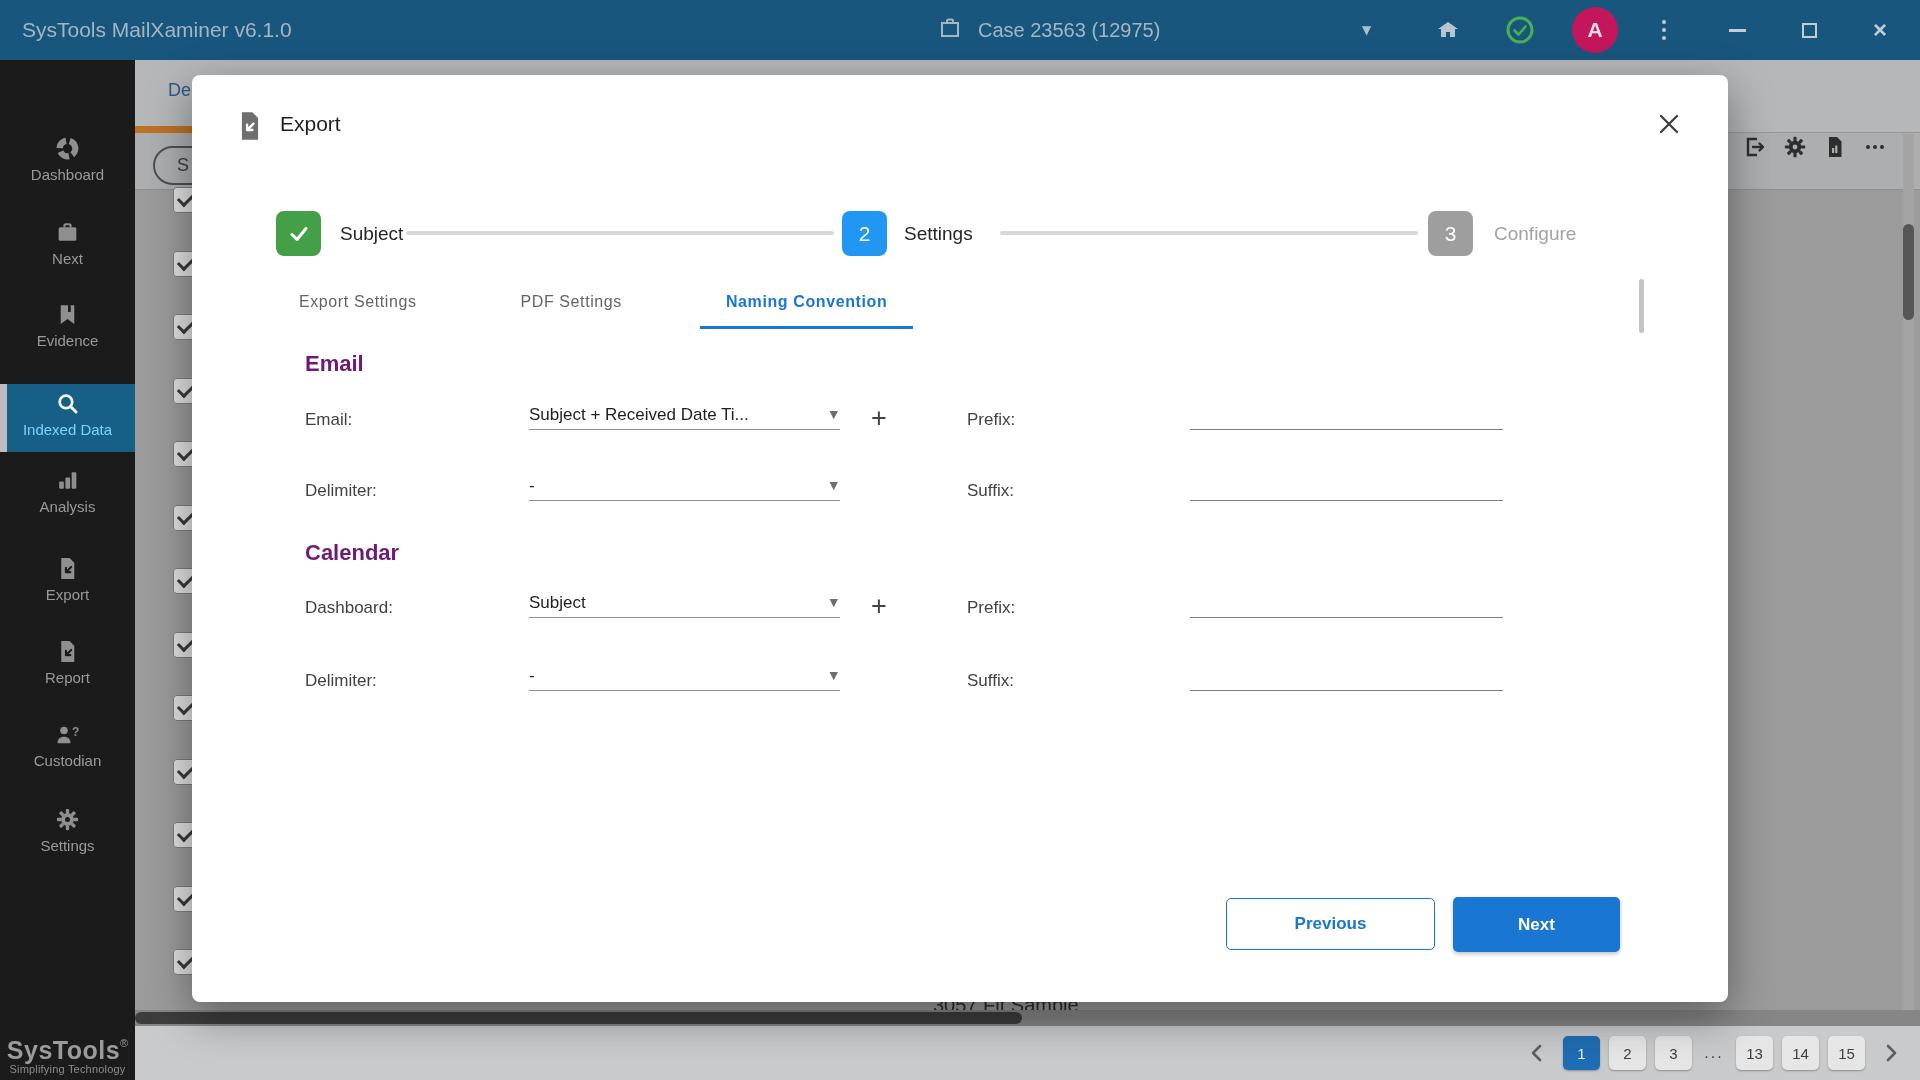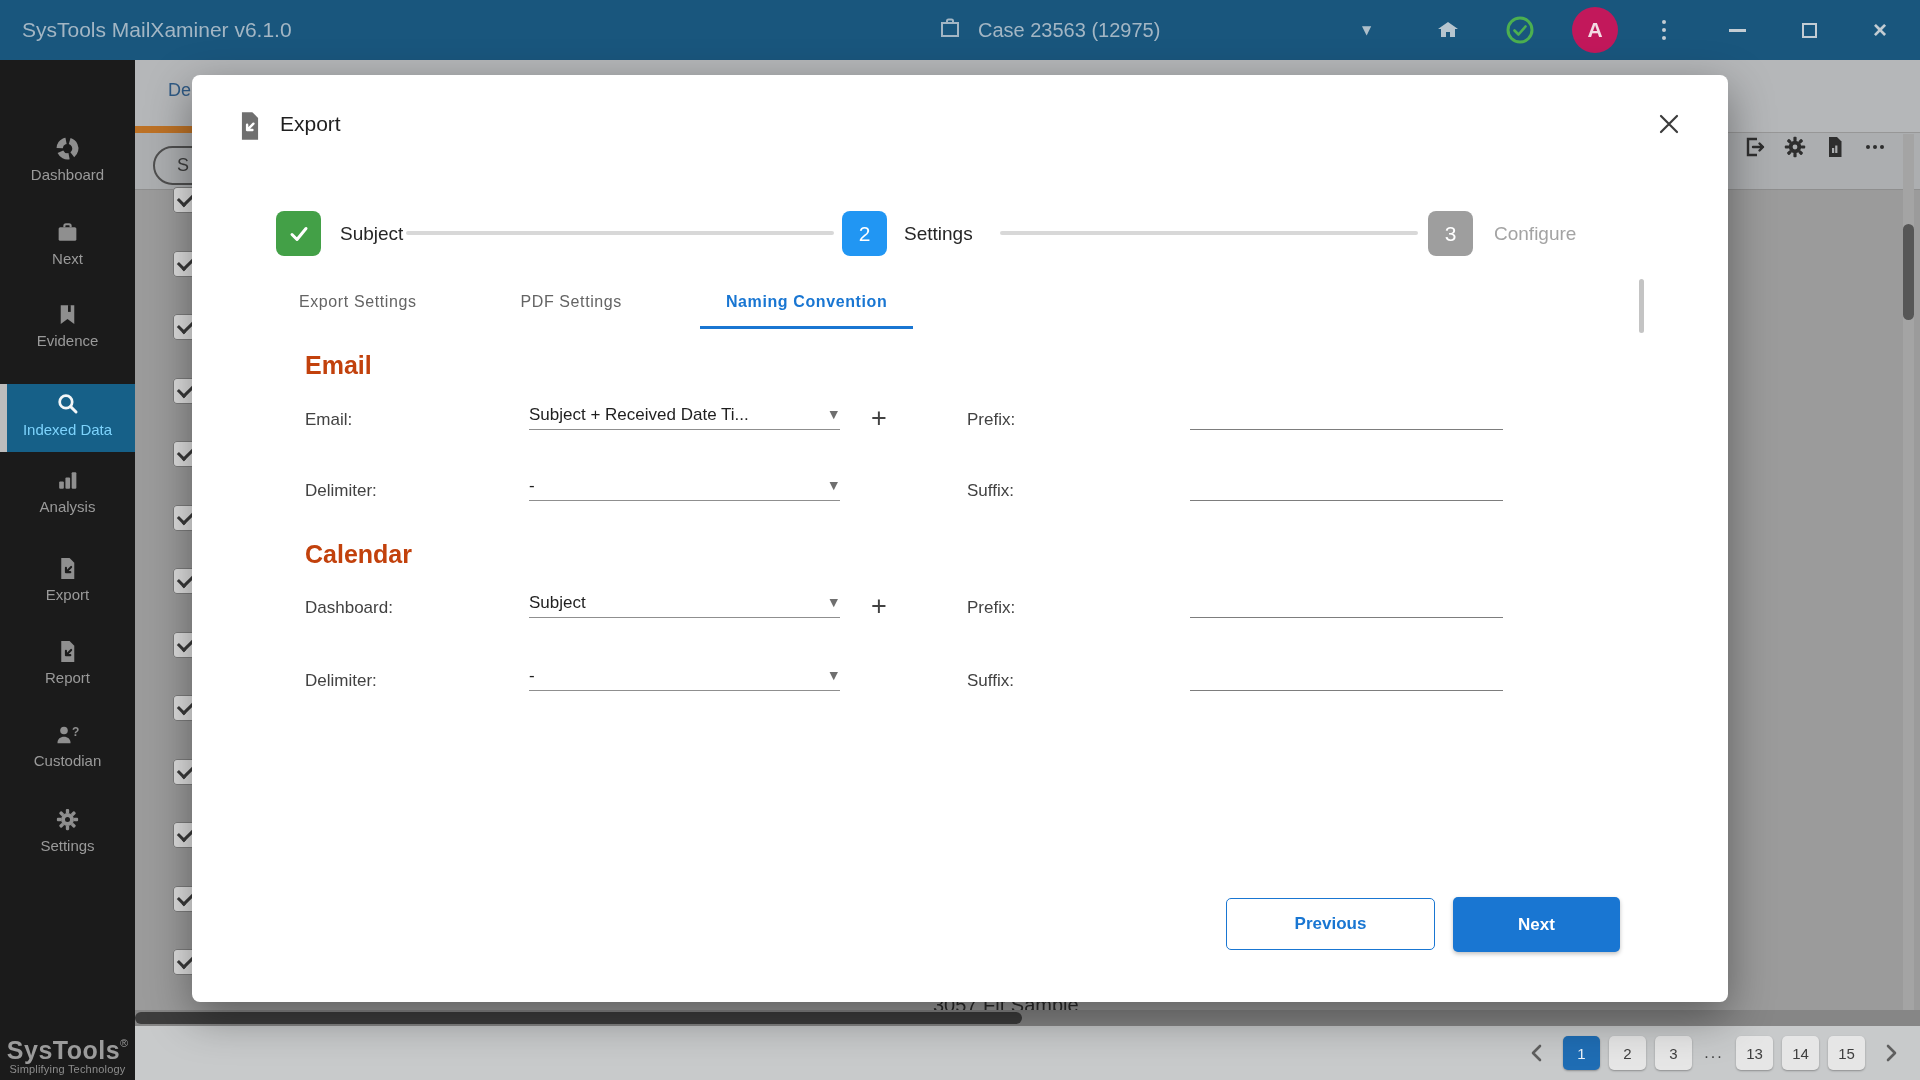--- a/index.html
+++ b/index.html
@@ -92,21 +92,21 @@
   .step-conn{position:absolute;top:156px;height:4px;background:#d8d8d8;border-radius:2px;}
   .step-conn.c1{left:214px;width:428px;}
   .step-conn.c2{left:808px;width:418px;}
 
   .dlg-tabs{position:absolute;left:81px;top:210px;height:44px;display:flex;gap:52px;}
   .dlg-tab{height:44px;line-height:34px;padding:0 26px;font-size:16px;letter-spacing:.6px;color:#646464;
            font-weight:500;cursor:pointer;white-space:nowrap;}
   .dlg-tab.active{color:#1976d2;font-weight:700;border-bottom:3px solid #1976d2;}
   .dlg-scrollthumb{position:absolute;left:1447px;top:204px;width:5px;height:54px;background:#c4c4c4;border-radius:3px;}
 
-  .sec-heading{position:absolute;left:113px;font-size:25px;font-weight:700;color:#c2410c;}
+  .sec-heading{position:absolute;left:113px;font-size:22px;font-weight:700;color:#701a75;}
   .sec-heading.s1{top:276px;}
   .sec-heading.s2{top:465px;}
 
   .field-row{position:absolute;left:113px;width:1310px;height:44px;}
   .field-row.r1{top:323px;}
   .field-row.r2{top:394px;}
   .field-row.r3{top:511px;}
   .field-row.r4{top:584px;}
   .f-label{position:absolute;left:0;top:0;height:44px;line-height:44px;font-size:17px;color:#424242;}
   .f-select{position:absolute;left:224px;top:0;width:311px;height:32px;border-bottom:1px solid #8f8f8f;cursor:pointer;}

